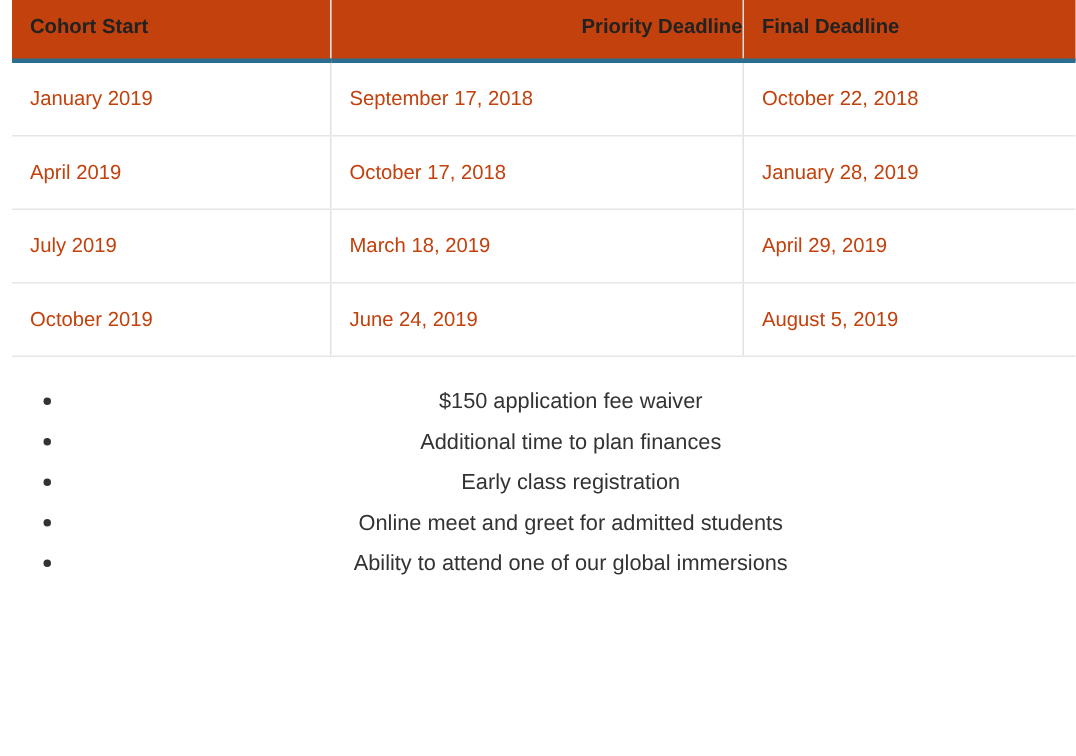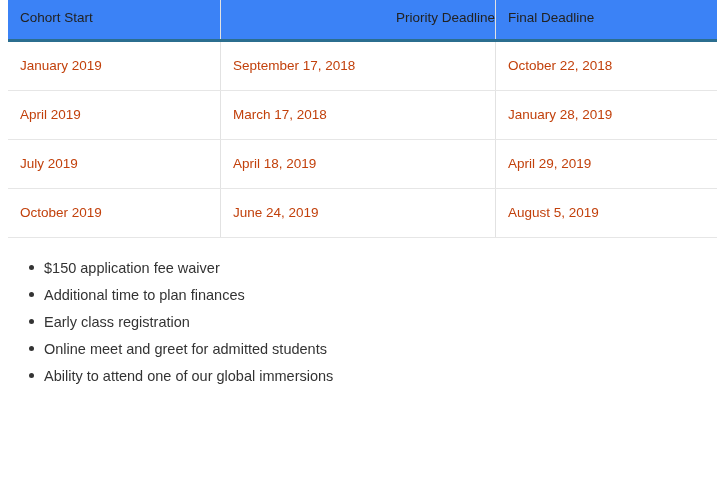--- a/index.html
+++ b/index.html
@@ -25,26 +25,26 @@
   
   .deadline-table {
     width: 706px;
     margin: 0 0 0 8px;
     border-collapse: collapse;
     table-layout: fixed;
     font-size: 13.5px;
   }
   .deadline-table th {
     text-align: left;
-    font-weight: normal;
+    font-weight: bold;
     font-size: 13.5px;
     color: #222222;
     padding: 10px 0 14px 12px;
     border-bottom: 3px solid #2b6e8f;
-    background: #3b82f6;
+    background: #c2410c;
     vertical-align: top;
   }
   .deadline-table th.col-sep,
   .deadline-table td.col-sep {
     border-left: 1px solid #e2e2e2;
   }
   .deadline-table td {
     padding: 16px 0 17px 12px;
     border-bottom: 1px solid #e6e6e6;
     color: #c2410c;
@@ -75,20 +75,21 @@
     padding: 0 0 0 44px;
     list-style: none;
   }
   .benefits-list li {
     position: relative;
     font-size: 14.5px;
     line-height: 24px;
     color: #333333;
     padding: 0 0 0 0;
     margin: 0 0 3px 0;
+    text-align: center;
   }
   .benefits-list li::before {
     content: "";
     position: absolute;
     left: -15px;
     top: 9px;
     width: 5px;
     height: 5px;
     border-radius: 50%;
     background: #333333;
@@ -108,26 +109,26 @@
       </tr>
     </thead>
     <tbody>
       <tr>
         <td class="col-1">January 2019</td>
         <td class="col-2 col-sep">September 17, 2018</td>
         <td class="col-3 col-sep">October 22, 2018</td>
       </tr>
       <tr>
         <td class="col-1">April 2019</td>
-        <td class="col-2 col-sep">March 17, 2018</td>
+        <td class="col-2 col-sep">October 17, 2018</td>
         <td class="col-3 col-sep">January 28, 2019</td>
       </tr>
       <tr>
         <td class="col-1">July 2019</td>
-        <td class="col-2 col-sep">April 18, 2019</td>
+        <td class="col-2 col-sep">March 18, 2019</td>
         <td class="col-3 col-sep">April 29, 2019</td>
       </tr>
       <tr>
         <td class="col-1">October 2019</td>
         <td class="col-2 col-sep">June 24, 2019</td>
         <td class="col-3 col-sep">August 5, 2019</td>
       </tr>
     </tbody>
   </table>
 

